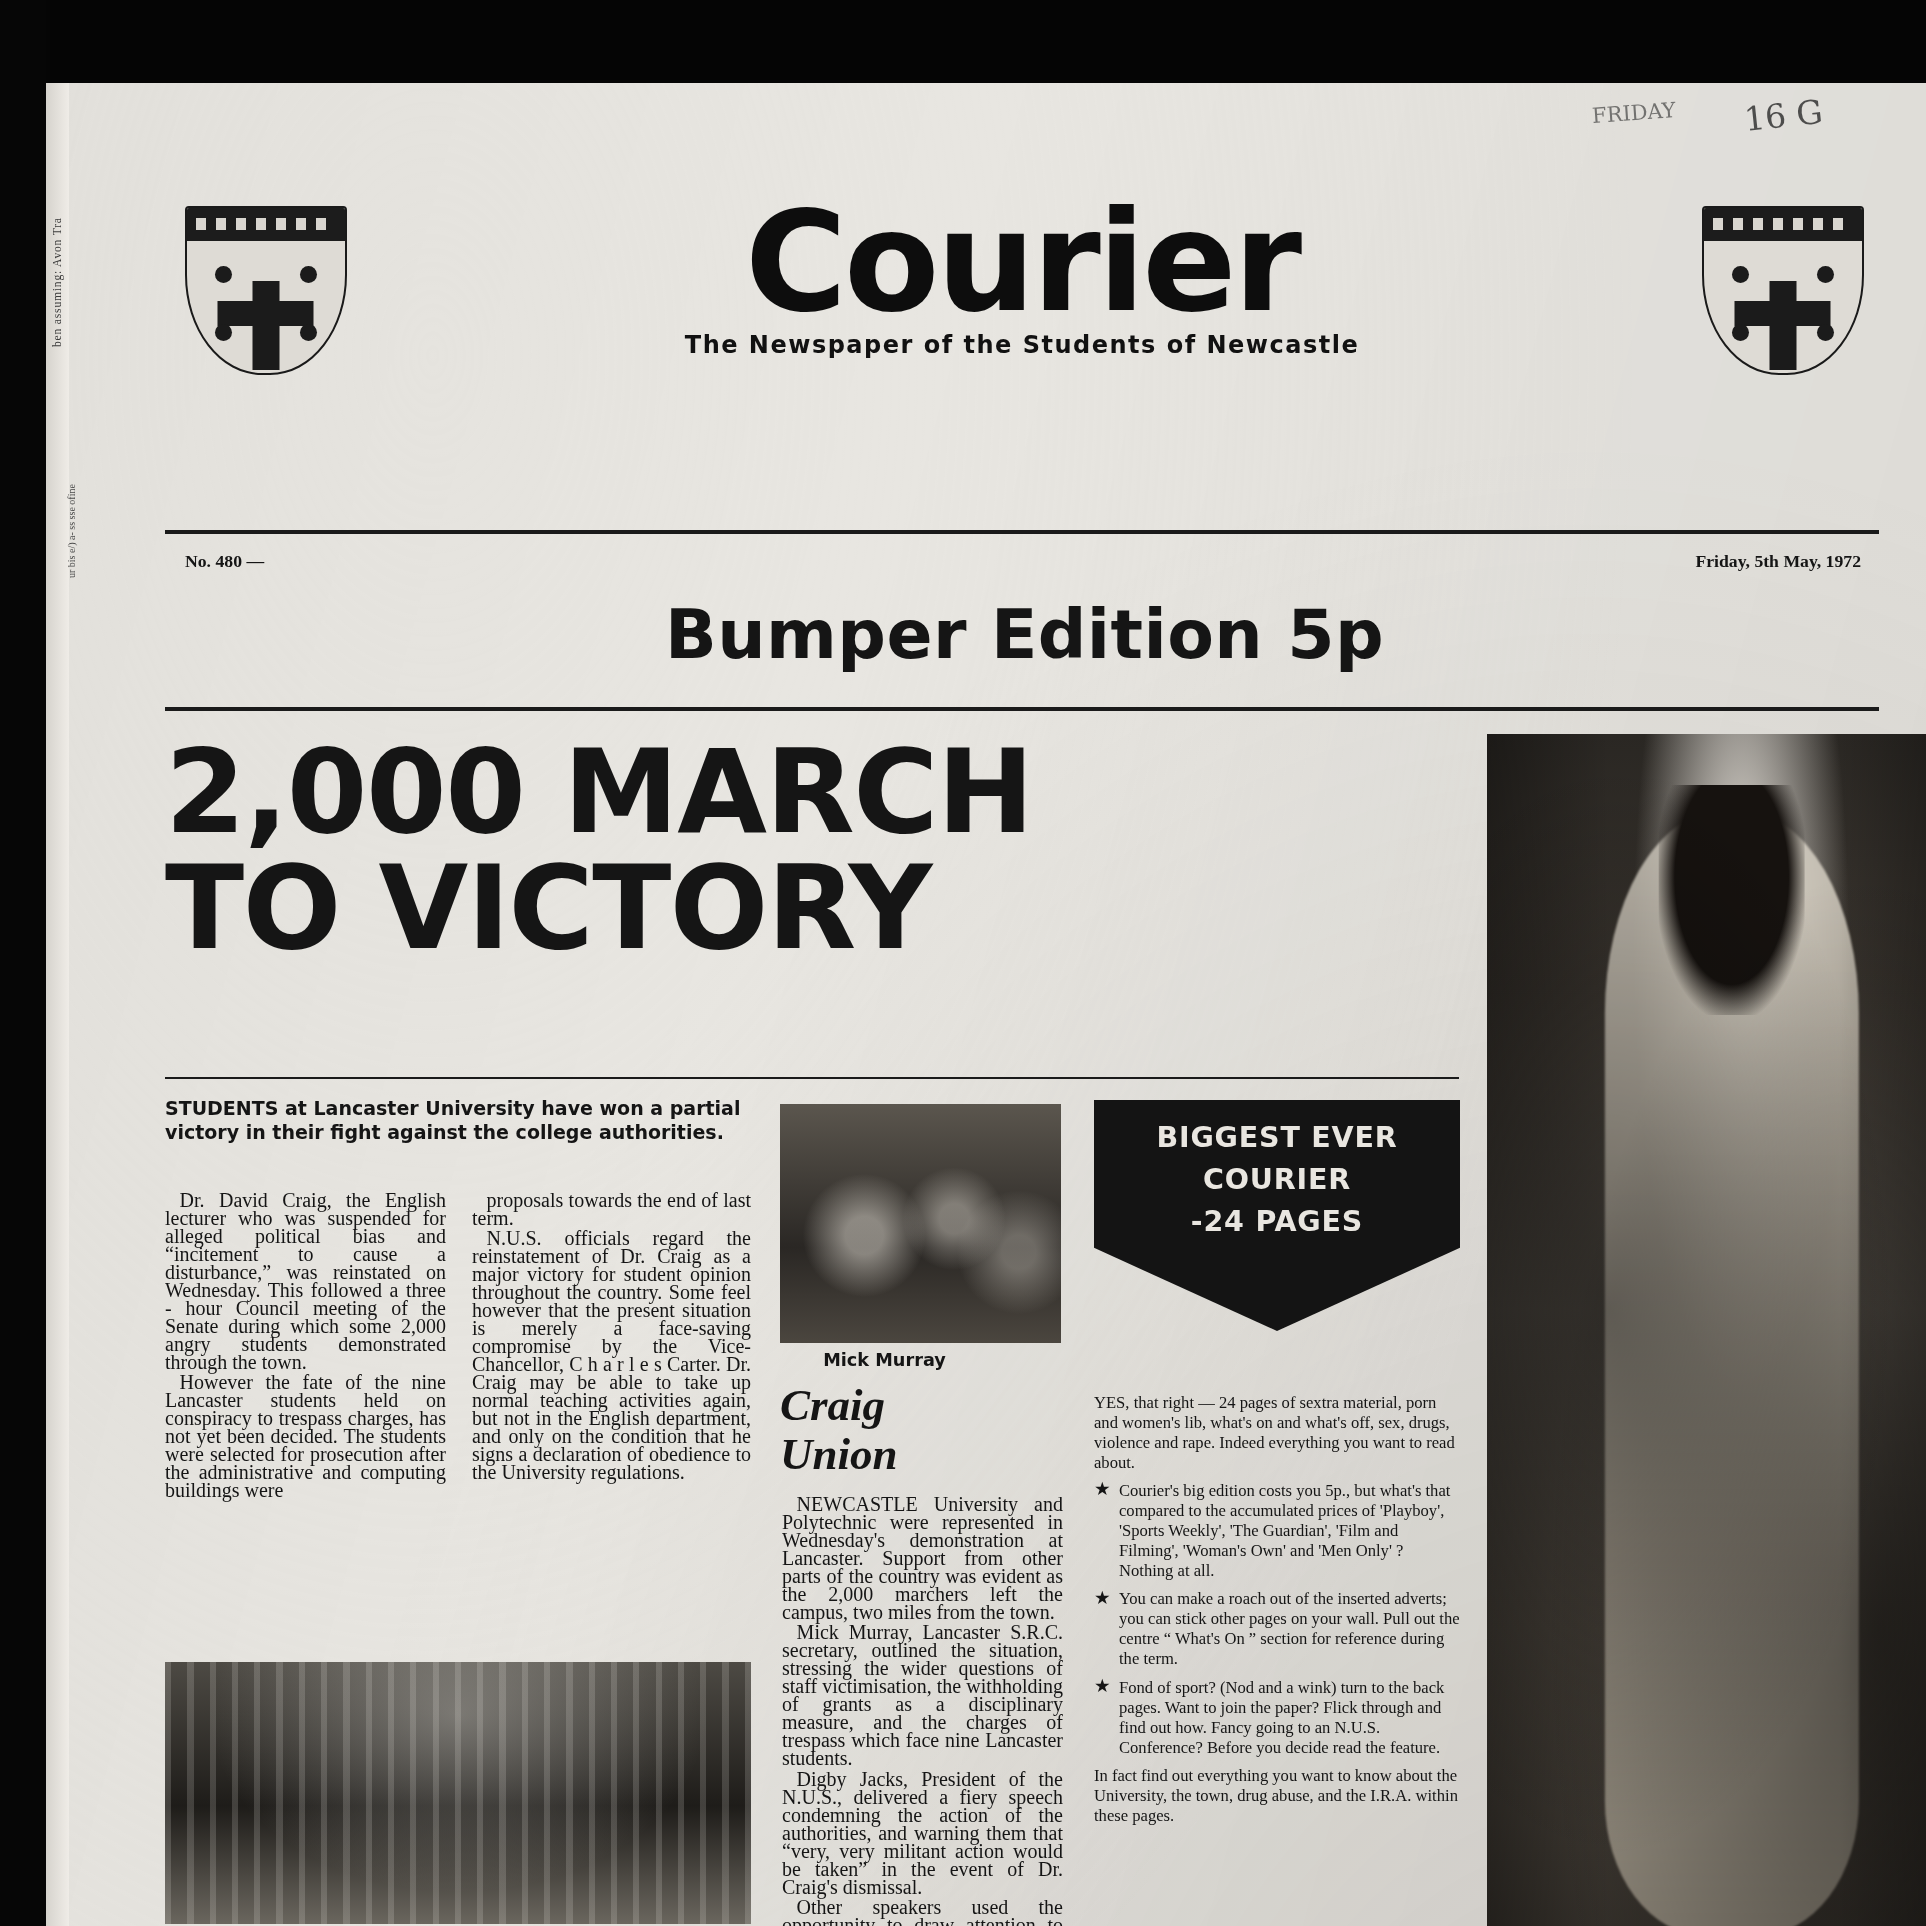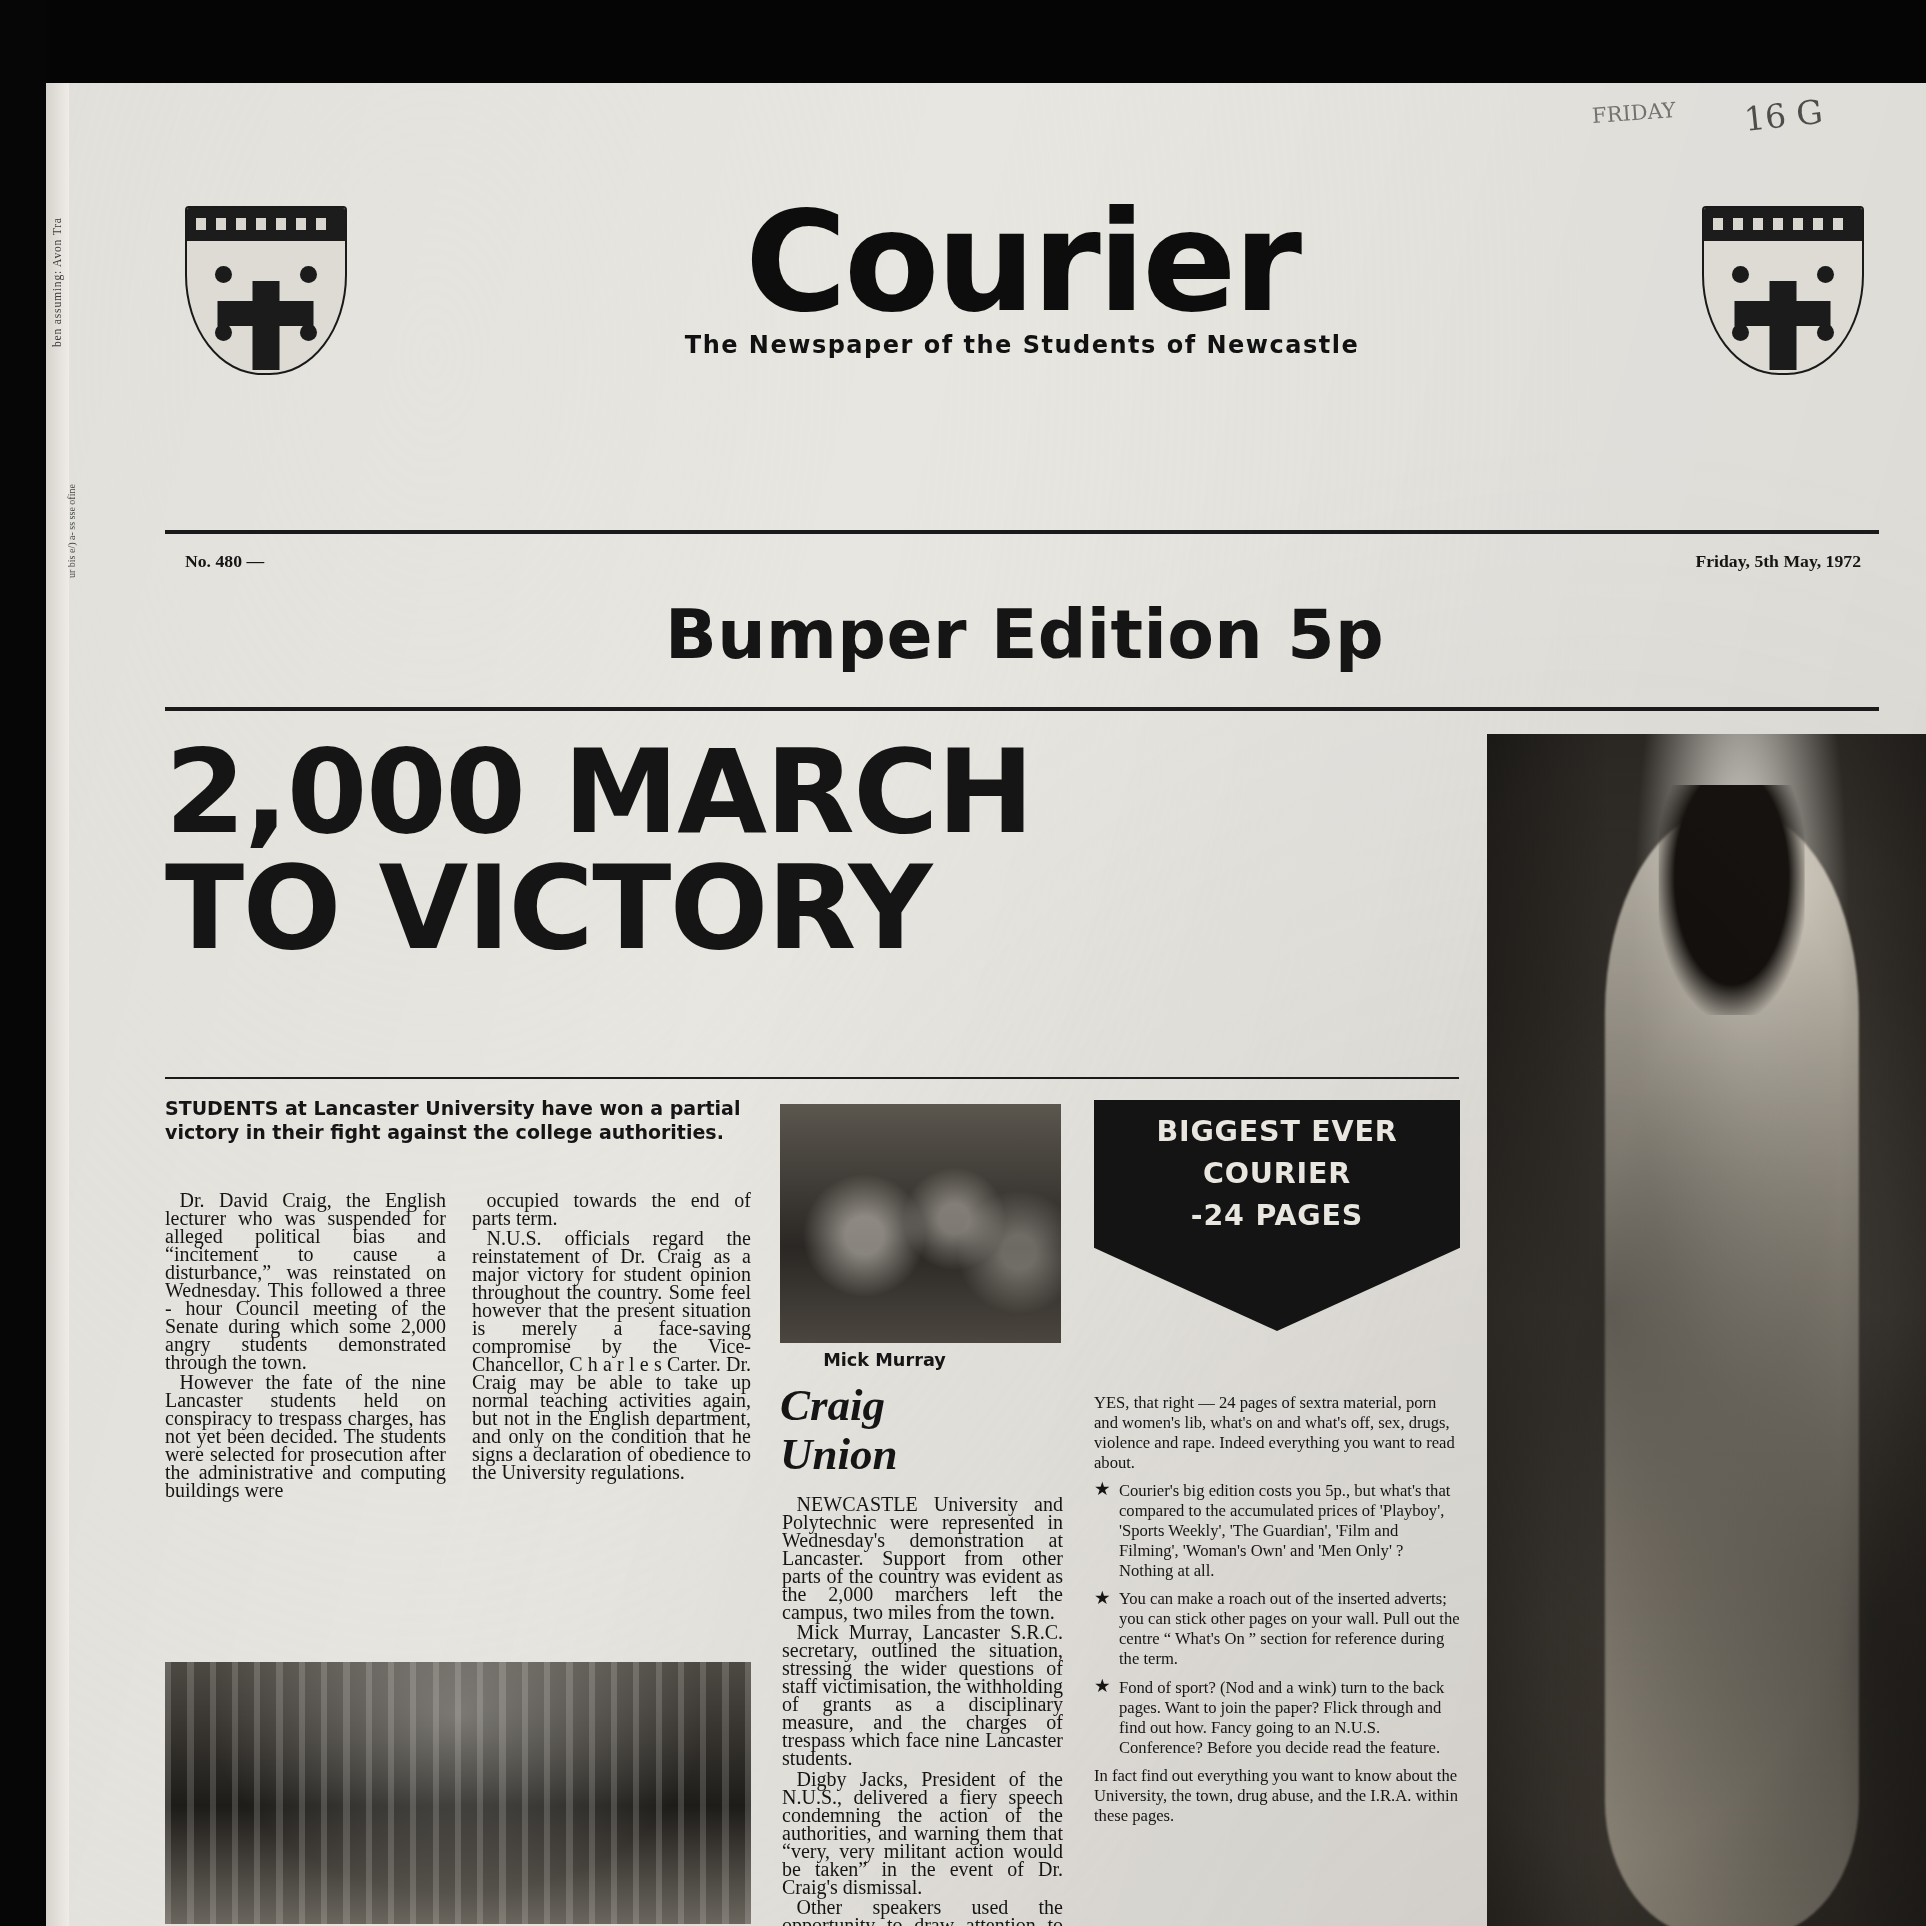--- a/index.html
+++ b/index.html
@@ -308,21 +308,21 @@
     clip-path: polygon(0 0, 100% 0, 100% 64%, 50% 100%, 0 64%);
   }
   .banner-text {
     position: absolute; inset: 0;
     text-align: center;
     color: #e9e6e0;
     font-family: "DejaVu Sans", sans-serif;
     font-weight: bold;
     font-size: 28.5px;
     line-height: 42px;
-    padding-top: 11px;
+    padding-top: 17px;
     box-sizing: border-box;
     letter-spacing: 0.8px;
   }
   .yes-col {
     position: absolute;
     left: 1025px; top: 1310px; width: 366px;
     font-family: "Liberation Serif", serif;
     font-size: 16.6px;
     line-height: 20px;
   }
@@ -418,21 +418,21 @@
 
     <div class="rule rule-thin" style="left:96px; top:994px; width:1294px;"></div>
 
     <div class="lead-para">STUDENTS at Lancaster University have won a partial victory in their fight against the college authorities.</div>
 
     <div class="col col-a">
       <p>Dr. David Craig, the English lecturer who was suspended for alleged political bias and “incitement to cause a disturbance,” was reinstated on Wednesday. This followed a three - hour Council meeting of the Senate during which some 2,000 angry students demonstrated through the town.</p>
       <p>However the fate of the nine Lancaster students held on conspiracy to trespass charges, has not yet been decided. The students were selected for prosecution after the administrative and computing buildings were</p>
     </div>
     <div class="col col-b">
-      <p>occupied towards the end of parts term.</p>
+      <p>proposals towards the end of last term.</p>
       <p>N.U.S. officials regard the reinstatement of Dr. Craig as a major victory for student opinion throughout the country. Some feel however that the present situation is merely a face-saving compromise by the Vice-Chancellor, C h a r l e s Carter. Dr. Craig may be able to take up normal teaching activities again, but not in the English department, and only on the condition that he signs a declaration of obedience to the University regulations.</p>
     </div>
 
     <div class="mick-photo"></div>
     <div class="mick-caption">Mick Murray</div>
     <div class="craig-title">
       <div>Craig</div>
       <div>Union</div>
     </div>
 

